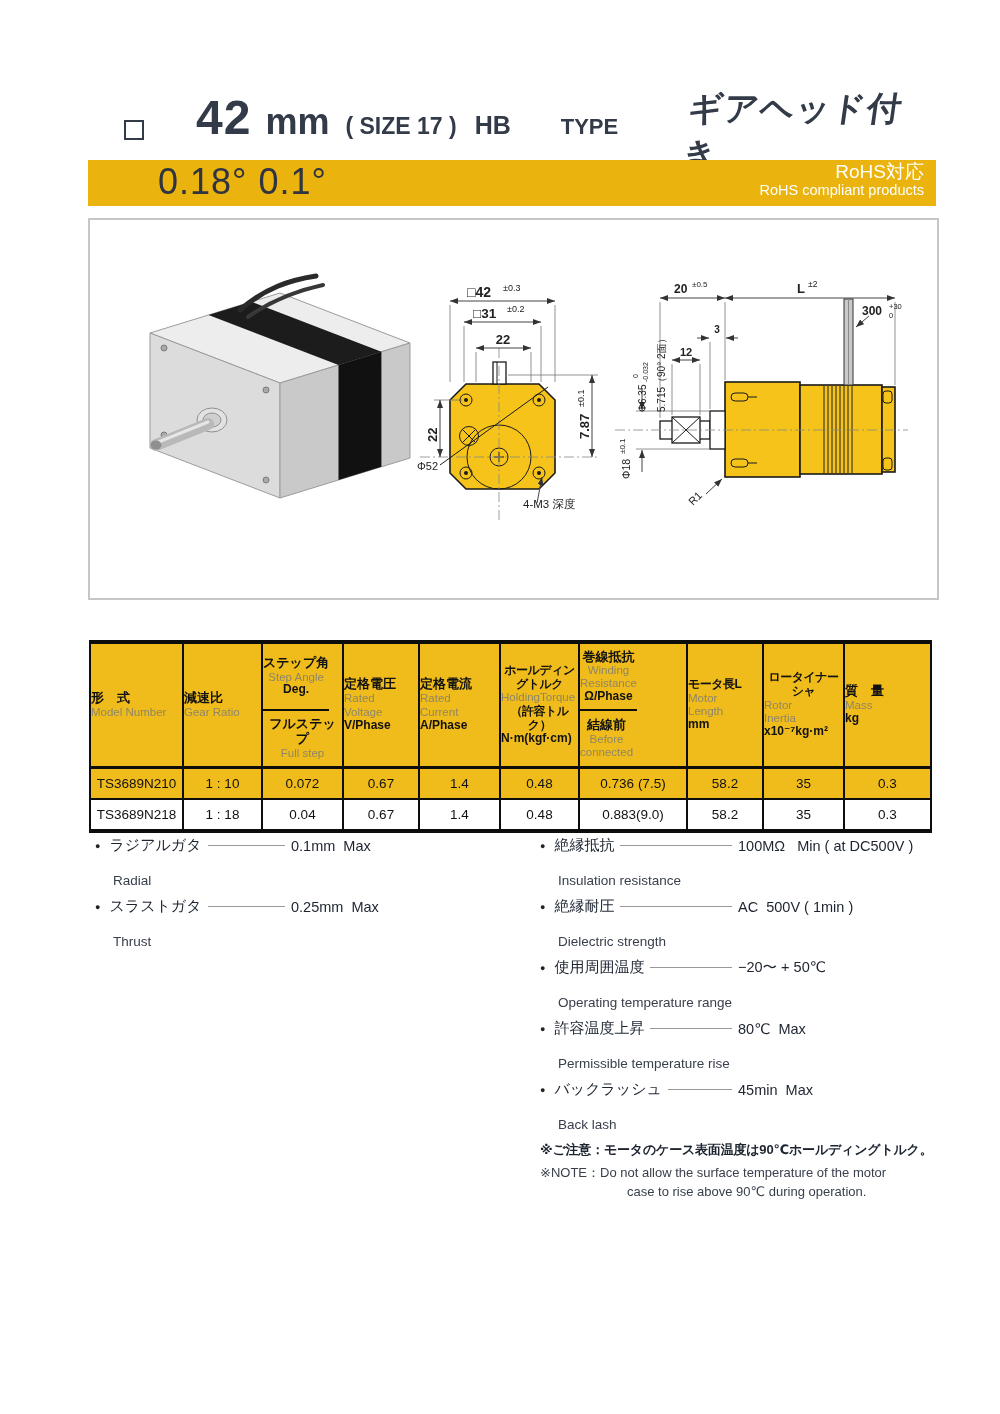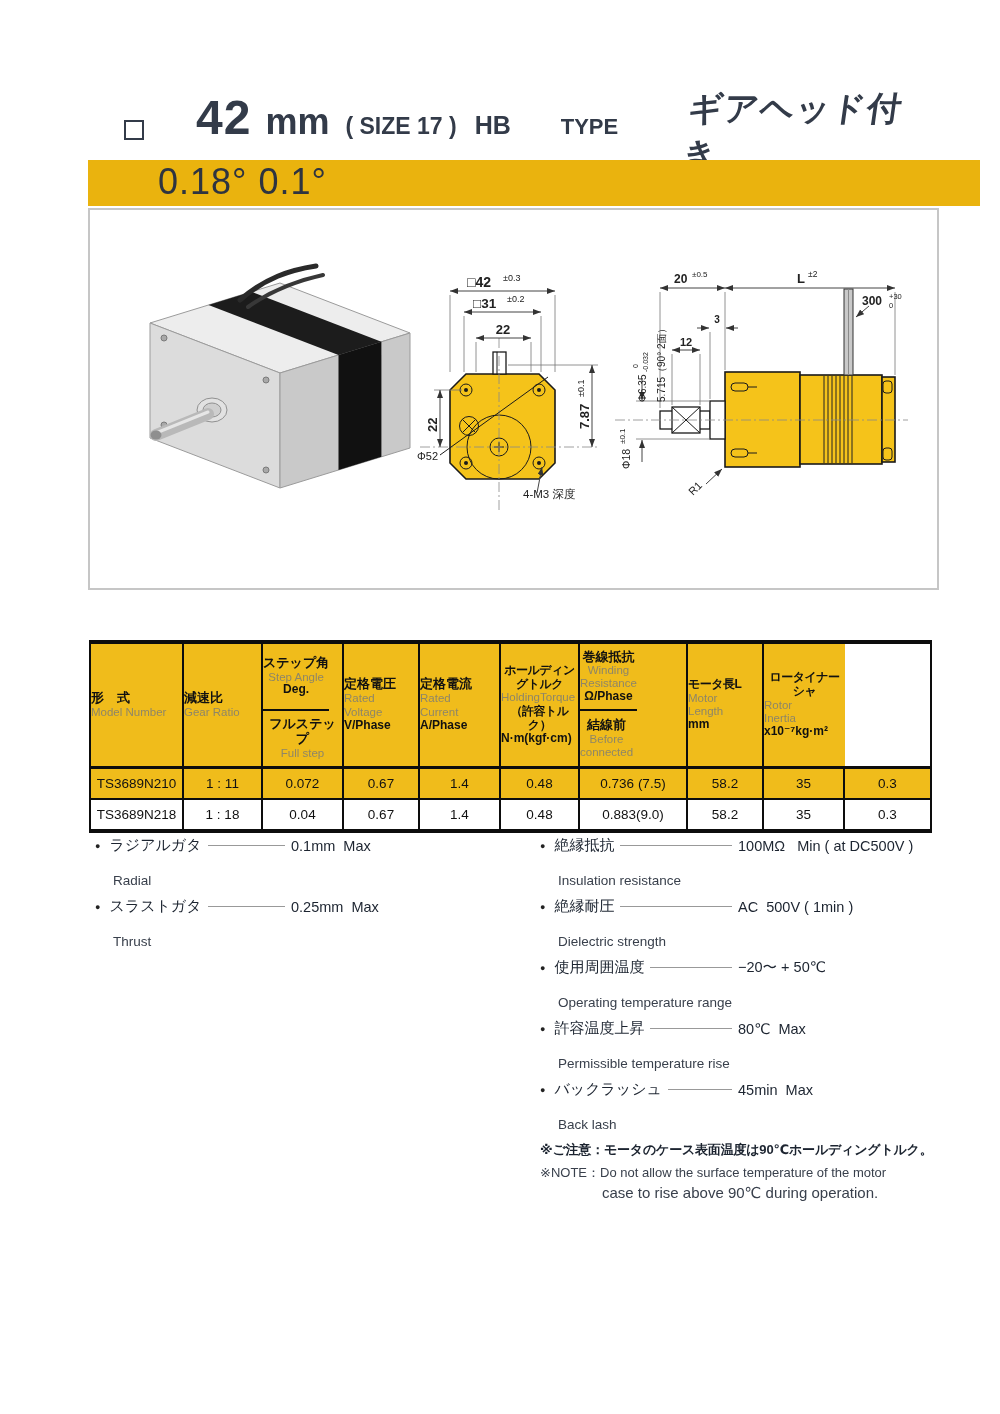--- a/index.html
+++ b/index.html
@@ -22,28 +22,28 @@
   .t42{font-size:48px;font-weight:bold;margin-left:52px;letter-spacing:1px;}
   .tmm{font-size:36px;font-weight:bold;margin-left:14px;}
   .tsize{font-size:23px;font-weight:bold;margin-left:16px;}
   .thb{font-size:25px;font-weight:bold;margin-left:18px;}
   .ttype{font-size:22px;font-weight:bold;margin-left:50px;}
   .title-right{position:absolute;left:685px;top:86px;width:240px;}
   .title-jp{font-size:34px;font-weight:bold;transform:skewX(-8deg);letter-spacing:1px;}
   .title-en{font-size:21px;margin-top:-3px;}
 
   
-  .banner{position:absolute;left:88px;top:160px;width:848px;height:46px;background:var(--yellow);padding-left:44px;}
+  .banner{position:absolute;left:88px;top:160px;width:848px;height:46px;background:var(--yellow);}
   .angles{position:absolute;left:70px;top:1px;font-size:36px;color:#2E3440;letter-spacing:1px;}
   .rohs{position:absolute;right:12px;top:2px;text-align:right;color:#fff;line-height:1.08;}
   .rohs-jp{font-size:19px;}
   .rohs-en{font-size:14.5px;}
 
   
-  .drawbox{position:absolute;left:88px;top:208px;width:847px;height:378px;
+  .drawbox{position:absolute;left:88px;top:218px;width:847px;height:378px;
            border:2px solid #c6c6c6;background:#fff;}
   svg{font-family:"Liberation Sans","DejaVu Sans",sans-serif;}
   .out{fill:var(--drawY);stroke:#1a1a1a;stroke-width:1.6;}
   .wht{fill:#fff;stroke:#1a1a1a;stroke-width:1.3;}
   .dim{stroke:#444;stroke-width:1;fill:none;}
   .ext{stroke:#777;stroke-width:0.8;fill:none;}
   .thin{stroke:#1a1a1a;stroke-width:1;fill:none;}
   .cl{stroke:#888;stroke-width:0.8;fill:none;stroke-dasharray:10 3 2 3;}
   text.d{fill:#222;font-weight:bold;}
   text.sm{fill:#222;}
@@ -81,21 +81,21 @@
   .blt{font-size:9px;margin-right:9px;color:#222;flex:none;}
   .sjp{font-size:15px;color:#1C2430;flex:none;}
   .ln{flex:1;height:1px;background:#999;margin:0 6px;}
   .sval{font-size:14.5px;color:#1C2430;white-space:pre;flex:none;}
   .specsL .sval{width:212px;}
   .specsR .sval{width:198px;}
   .sen{margin-left:18px;font-size:13.5px;color:#39404C;margin-top:18px;}
   .notes{margin-top:8px;}
   .njp{font-size:13px;font-weight:bold;color:#1C2430;letter-spacing:-0.2px;}
   .nen{font-size:13px;color:#39404C;margin-top:5px;}
-  .nen2{font-size:15px;color:#39404C;margin-left:62px;margin-top:2px;}
+  .nen2{font-size:13px;color:#39404C;margin-left:87px;margin-top:2px;}
 </style>
 </head>
 <body>
 
 <div id="page">
 
   <div class="hdr-line">
     <span class="sq"></span>
     <span class="t42">42</span>
     <span class="tmm">mm</span>
@@ -103,20 +103,24 @@
     <span class="thb">HB</span>
     <span class="ttype">TYPE</span>
   </div>
   <div class="title-right">
     <div class="title-jp">ギアヘッド付き</div>
     <div class="title-en">Gearhead</div>
   </div>
 
   <div class="banner">
     <div class="angles">0.18° 0.1°</div>
+    <div class="rohs">
+      <div class="rohs-jp">RoHS対応</div>
+      <div class="rohs-en">RoHS compliant products</div>
+    </div>
   </div>
 
   <div class="drawbox">
   <svg width="843" height="374" viewBox="0 0 843 374">
     <defs>
       <marker id="ar" markerWidth="10" markerHeight="8" refX="8" refY="3" orient="auto-start-reverse" markerUnits="userSpaceOnUse">
         <path d="M0,0 L8,3 L0,6 Z" fill="#333"></path>
       </marker>
     </defs>
 
@@ -325,25 +329,30 @@
         <span class="eng">Motor</span>
         <span class="eng">Length</span>
         <span class="unit">mm</span>
       </div>
       <div class="hc">
         <span class="jps">ロータイナーシャ</span>
         <span class="eng">Rotor</span>
         <span class="eng">Inertia</span>
         <span class="unit">x10⁻⁷kg·m²</span>
       </div>
+      <div class="hc">
+        <span class="jp">質　量</span>
+        <span class="eng">Mass</span>
+        <span class="unit">kg</span>
+      </div>
     </div>
 
     <div class="grid drow first y">
       <div class="dc">TS3689N210</div>
-      <div class="dc">1 : 11</div>
+      <div class="dc">1 : 10</div>
       <div class="dc">0.072</div>
       <div class="dc">0.67</div>
       <div class="dc">1.4</div>
       <div class="dc">0.48</div>
       <div class="dc">0.736  (7.5)</div>
       <div class="dc">58.2</div>
       <div class="dc">35</div>
       <div class="dc">0.3</div>
     </div>
     <div class="grid drow w">

